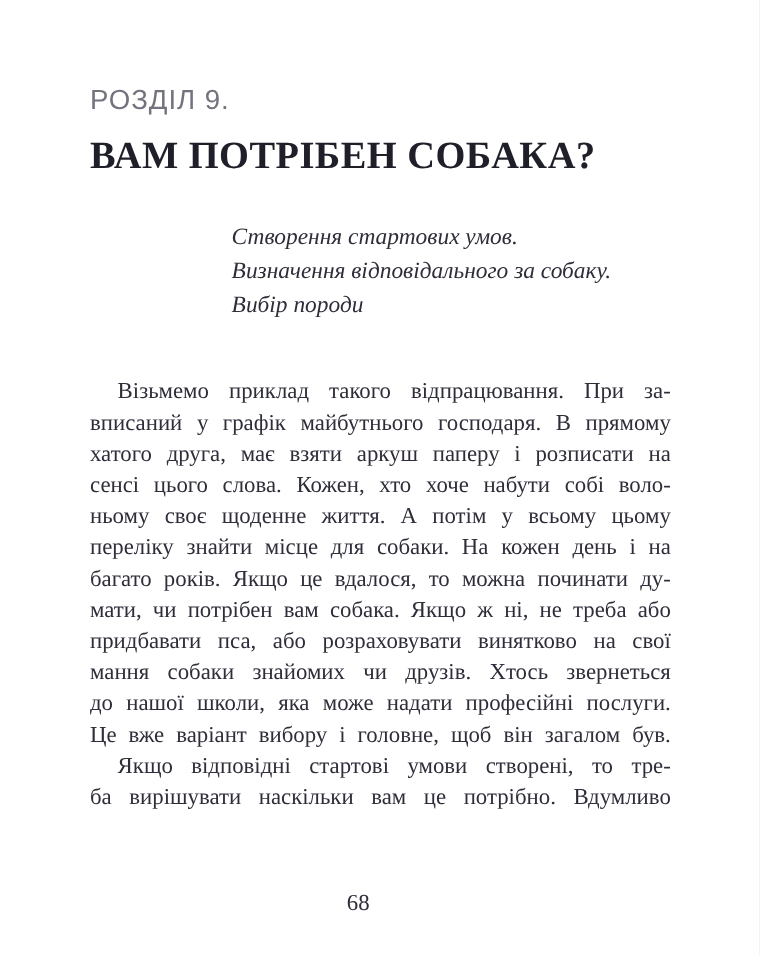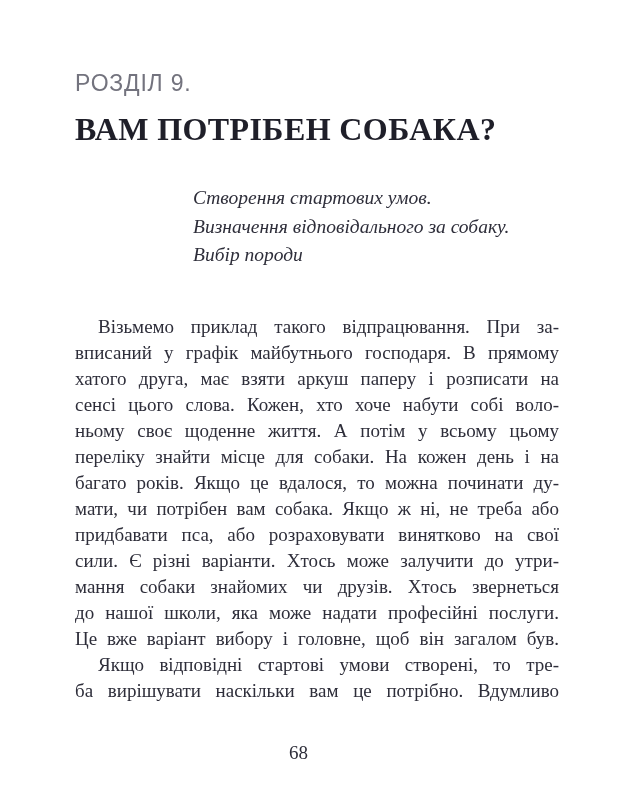--- a/index.html
+++ b/index.html
@@ -95,21 +95,20 @@
   <div class="body-block">
     <div class="line indent">Візьмемо приклад такого відпрацювання. При за-</div>
     <div class="line">вписаний у графік майбутнього господаря. В прямому</div>
     <div class="line">хатого друга, має взяти аркуш паперу і розписати на</div>
     <div class="line">сенсі цього слова. Кожен, хто хоче набути собі воло-</div>
     <div class="line">ньому своє щоденне життя. А потім у всьому цьому</div>
     <div class="line">переліку знайти місце для собаки. На кожен день і на</div>
     <div class="line">багато років. Якщо це вдалося, то можна починати ду-</div>
     <div class="line">мати, чи потрібен вам собака. Якщо ж ні, не треба або</div>
     <div class="line">придбавати пса, або розраховувати винятково на свої</div>
-    <div class="line">сили. Є різні варіанти. Хтось може залучити до утри-</div>
     <div class="line">мання собаки знайомих чи друзів. Хтось звернеться</div>
     <div class="line">до нашої школи, яка може надати професійні послуги.</div>
     <div class="line">Це вже варіант вибору і головне, щоб він загалом був.</div>
     <div class="line indent">Якщо відповідні стартові умови створені, то тре-</div>
     <div class="line">ба вирішувати наскільки вам це потрібно. Вдумливо</div>
   </div>
 
   <div class="pagenum">68</div>
 
 </div>

